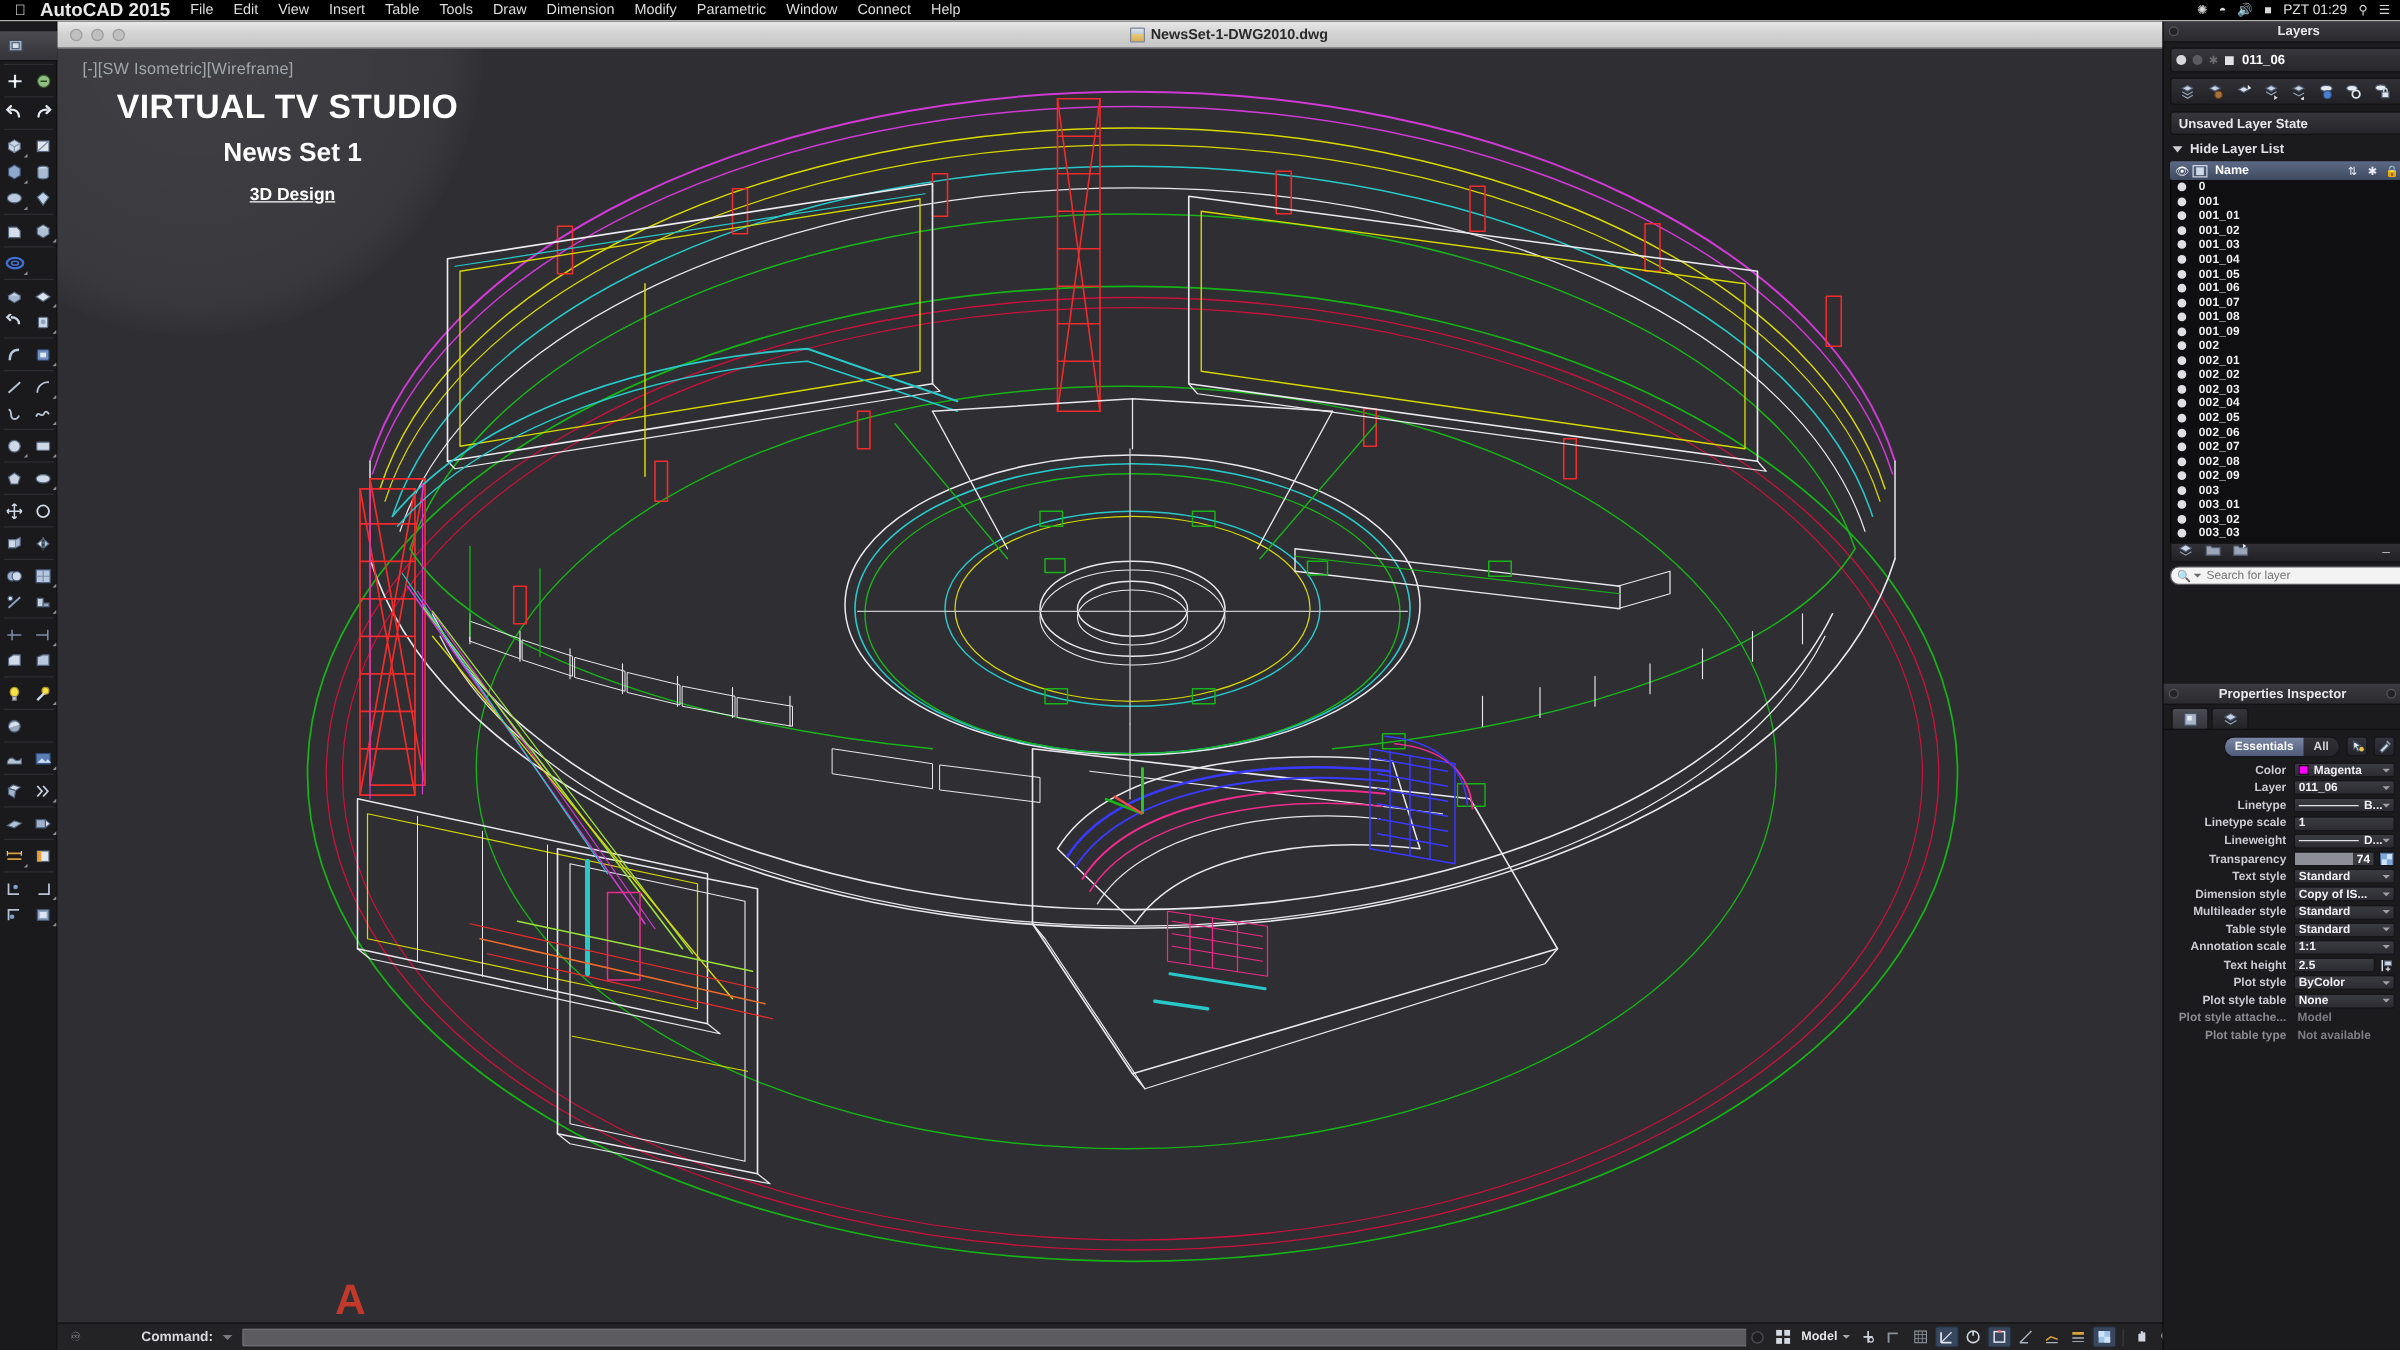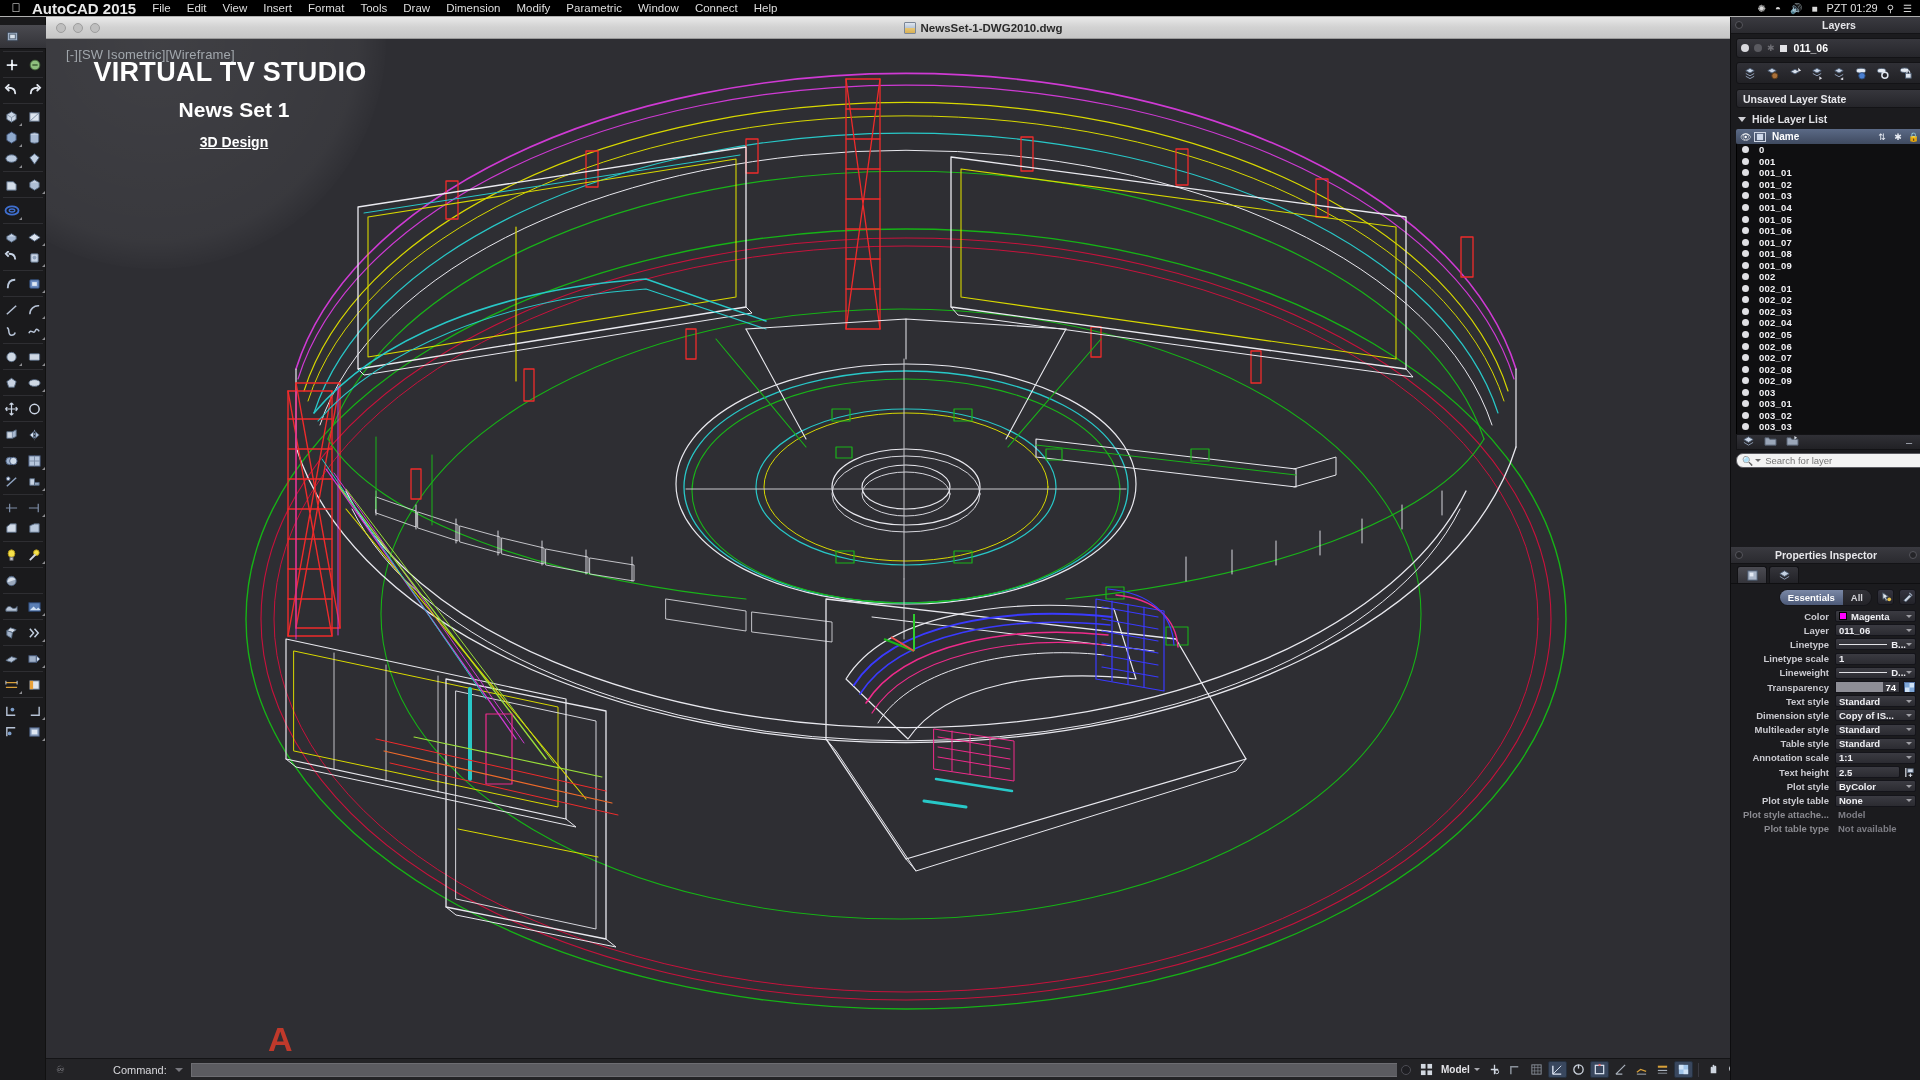--- a/index.html
+++ b/index.html
@@ -80,35 +80,35 @@
     position: absolute; left: 20px; top: 8px; font-size: 13px; color: #9aa0a6; letter-spacing: .2px;
   }
   #dwg-svg { position: absolute; left: 0; top: 0; }
   .vignette {
     position: absolute; left: -120px; top: -230px; width: 460px; height: 460px;
     border-radius: 50%;
     background: radial-gradient(circle at 50% 50%, rgba(255,255,255,.085) 0%, rgba(255,255,255,.05) 62%, rgba(255,255,255,0) 72%);
     pointer-events: none;
   }
   #overlay-title {
-    position: absolute; left: 38px; top: 18px; width: 300px; text-align: center;
+    position: absolute; left: 38px; top: 31px; width: 300px; text-align: center;
     pointer-events: none; color: #fff;
   }
   #overlay-title .ot1 { font-size: 27px; font-weight: 600; letter-spacing: .3px; white-space: nowrap; margin-left:-8px;}
   #overlay-title .ot2 { font-size: 21px; font-weight: 700; margin-top: 10px; }
   #overlay-title .ot3 { font-size: 14px; font-weight: 700; margin-top: 12px; text-decoration: underline; }
 
   
   #cmdline {
     position: absolute; left: 46px; top: 1041px; width: 1684px; height: 22px;
     background: #232326; display: flex; align-items: center; padding-left: 10px;
     border-top: 1px solid #141416;
   }
   #cmdline .cl-icon { font-size: 10px; color: #8d8d93; margin-right: 48px; }
-  #cmdline .cl-label { font-size: 11px; font-weight: normal; color: #d8d8dc; }
+  #cmdline .cl-label { font-size: 11px; font-weight: bold; color: #d8d8dc; }
   #cmdline .cl-caret {
     width: 0; height: 0; border-left: 4px solid transparent; border-right: 4px solid transparent;
     border-top: 4px solid #77777d; margin: 0 8px;
   }
   #cmdline .cl-input {
     flex: 1; height: 14px; background: #5b5b60; border: 1px solid #6d6d72;
     margin-right: 12px;
   }
 
   
@@ -253,21 +253,21 @@
 </head>
 <body>
 
 <div id="mac-menubar" class="dark">
   <div class="mb-apple"></div>
   <div class="mb-app">AutoCAD 2015</div>
   <div class="mb-item">File</div>
   <div class="mb-item">Edit</div>
   <div class="mb-item">View</div>
   <div class="mb-item">Insert</div>
-  <div class="mb-item">Format</div>
+  <div class="mb-item">Table</div>
   <div class="mb-item">Tools</div>
   <div class="mb-item">Draw</div>
   <div class="mb-item">Dimension</div>
   <div class="mb-item">Modify</div>
   <div class="mb-item">Parametric</div>
   <div class="mb-item">Window</div>
   <div class="mb-item">Connect</div>
   <div class="mb-item">Help</div>
   <div class="mb-right">
     <span class="mb-ricon">✺</span>

